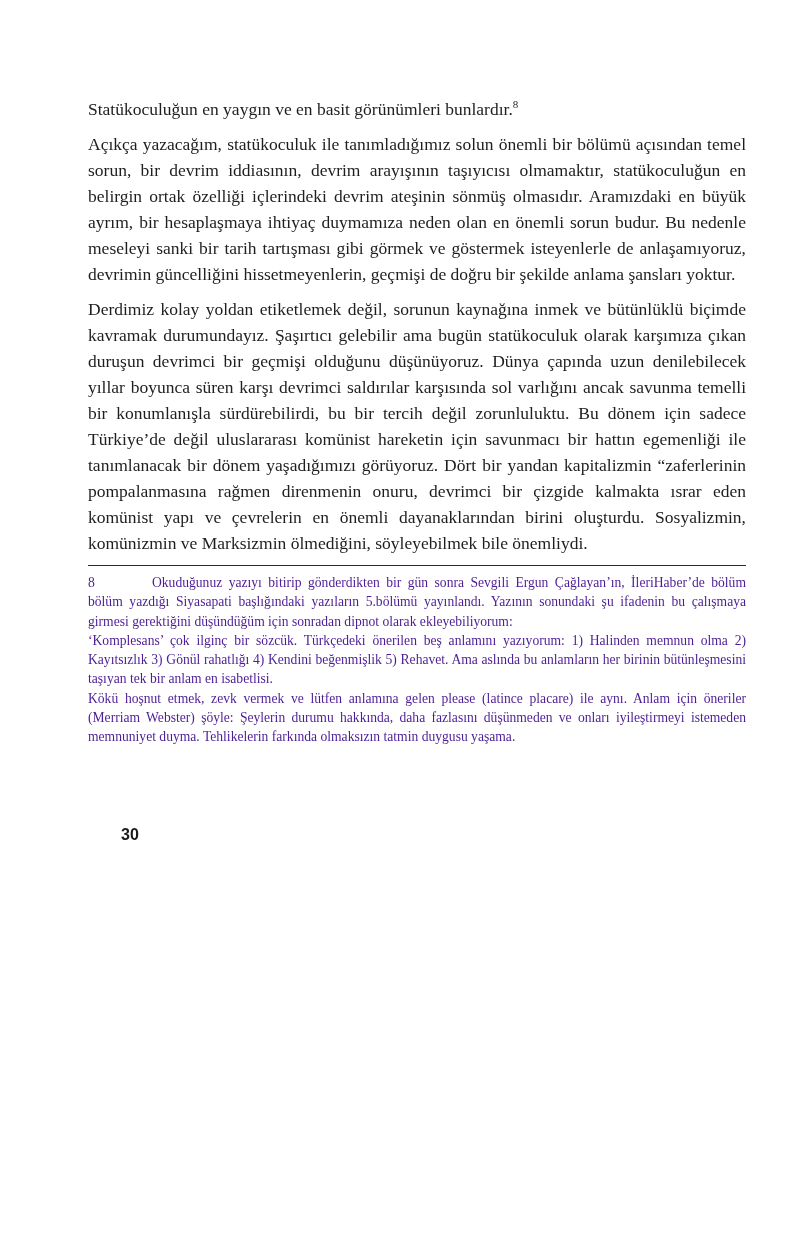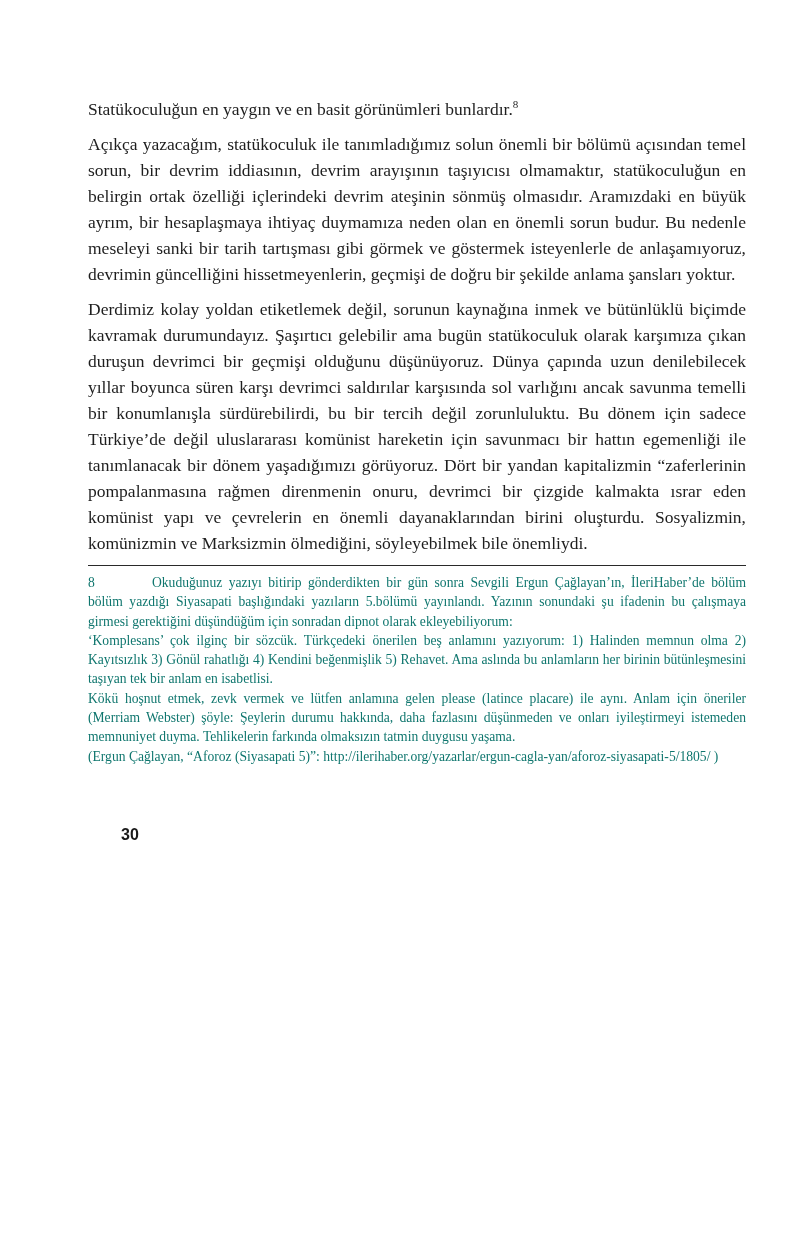--- a/index.html
+++ b/index.html
@@ -36,21 +36,21 @@
     border: none;
     border-top: 1.2px solid #2a2a2a;
     margin: 4px 0 7px 0;
     width: 100%;
   }
 
   .footnotes p {
     font-size: 13.6px;
     line-height: 19.3px;
     text-align: justify;
-    color: #0f766e;
+    color: #4c1d95;
   }
   .fn-marker {
     display: inline-block;
     width: 64px;
   }
 
   .page-number {
     position: absolute;
     left: 88px;
     bottom: 56px;
@@ -71,18 +71,17 @@
     <p>Açıkça yazacağım, statükoculuk ile tanımladığımız solun önemli bir bölümü açısından temel sorun, bir devrim iddiasının, devrim arayışının taşıyıcısı olmamaktır, statükoculuğun en belirgin ortak özelliği içlerindeki devrim ateşinin sönmüş olmasıdır. Aramızdaki en büyük ayrım, bir hesaplaşmaya ihtiyaç duymamıza neden olan en önemli sorun budur. Bu nedenle meseleyi sanki bir tarih tartışması gibi görmek ve göstermek isteyenlerle de anlaşamıyoruz, devrimin güncelliğini hissetmeyenlerin, geçmişi de doğru bir şekilde anlama şansları yoktur.</p>
     <p>Derdimiz kolay yoldan etiketlemek değil, sorunun kaynağına inmek ve bütünlüklü biçimde kavramak durumundayız. Şaşırtıcı gelebilir ama bugün statükoculuk olarak karşımıza çıkan duruşun devrimci bir geçmişi olduğunu düşünüyoruz. Dünya çapında uzun denilebilecek yıllar boyunca süren karşı devrimci saldırılar karşısında sol varlığını ancak savunma temelli bir konumlanışla sürdürebilirdi, bu bir tercih değil zorunluluktu. Bu dönem için sadece Türkiye’de değil uluslararası komünist hareketin için savunmacı bir hattın egemenliği ile tanımlanacak bir dönem yaşadığımızı görüyoruz. Dört bir yandan kapitalizmin “zaferlerinin pompalanmasına rağmen direnmenin onuru, devrimci bir çizgide kalmakta ısrar eden komünist yapı ve çevrelerin en önemli dayanaklarından birini oluşturdu. Sosyalizmin, komünizmin ve Marksizmin ölmediğini, söyleyebilmek bile önemliydi.</p>
   </main>
 
   <hr class="footnote-rule">
 
   <section class="footnotes">
     <p><span class="fn-marker">8</span><span>Okuduğunuz yazıyı bitirip gönderdikten bir gün sonra Sevgili Ergun Çağlayan’ın, İleriHaber’de bölüm bölüm yazdığı Siyasapati başlığındaki yazıların 5.bölümü yayınlandı. Yazının sonundaki şu ifadenin bu çalışmaya girmesi gerektiğini düşündüğüm için sonradan dipnot olarak ekleyebiliyorum:</span></p>
     <p>‘Komplesans’ çok ilginç bir sözcük. Türkçedeki önerilen beş anlamını yazıyorum: 1) Halinden memnun olma 2) Kayıtsızlık 3) Gönül rahatlığı 4) Kendini beğenmişlik 5) Rehavet. Ama aslında bu anlamların her birinin bütünleşmesini taşıyan tek bir anlam en isabetlisi.</p>
     <p>Kökü hoşnut etmek, zevk vermek ve lütfen anlamına gelen please (latince placare) ile aynı. Anlam için öneriler (Merriam Webster) şöyle: Şeylerin durumu hakkında, daha fazlasını düşünmeden ve onları iyileştirmeyi istemeden memnuniyet duyma. Tehlikelerin farkında olmaksızın tatmin duygusu yaşama.</p>
-    <p>(Ergun Çağlayan, “Aforoz (Siyasapati 5)”: http://ilerihaber.org/yazarlar/ergun-cagla-yan/aforoz-siyasapati-5/1805/ )</p>
   </section>
 
   <span class="page-number">30</span>
 
 </div>
 
 </body></html>

